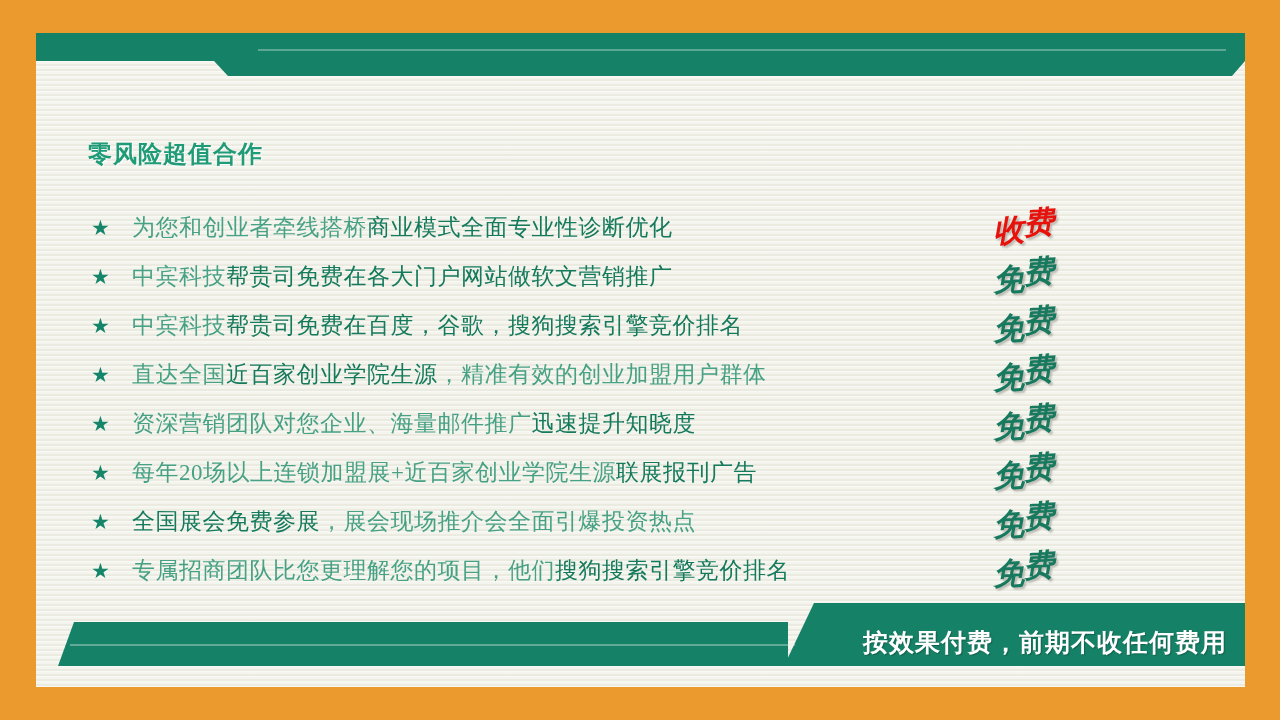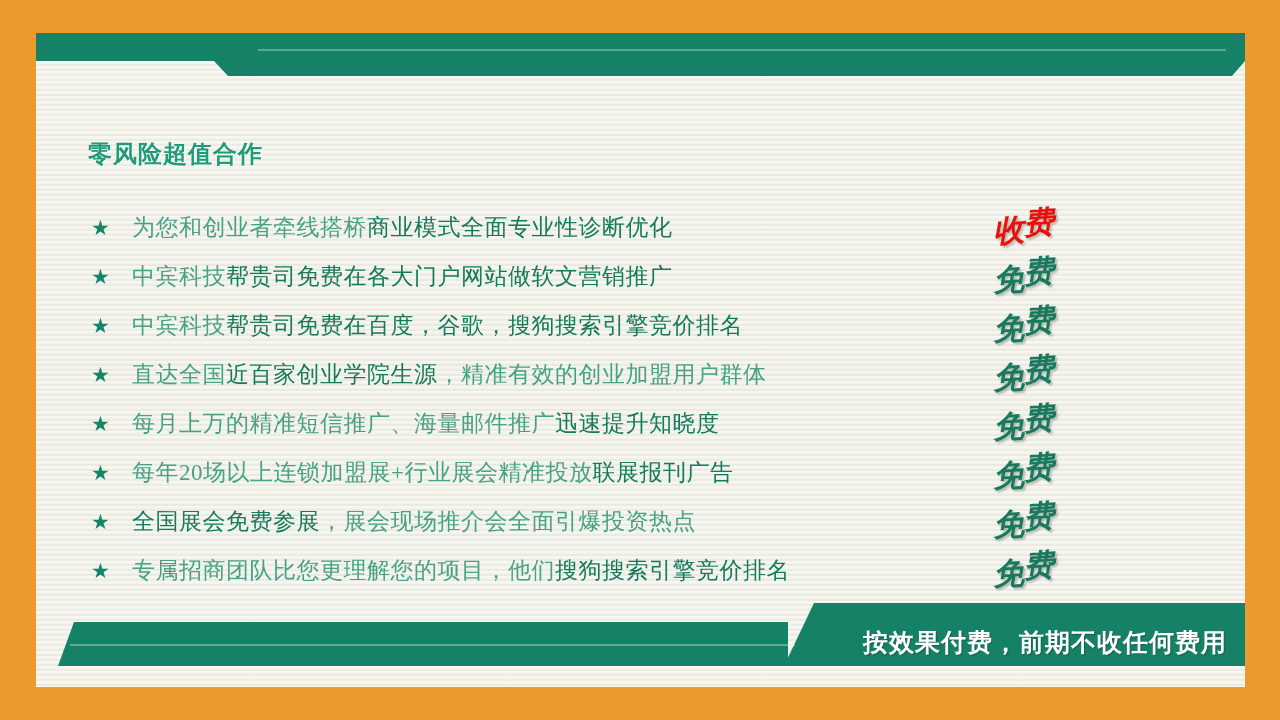--- a/index.html
+++ b/index.html
@@ -223,26 +223,26 @@
           <span class="bullet-text"><span class="lead">中宾科技</span><span class="strong">帮贵司免费在百度，谷歌，搜狗搜索引擎竞价排名</span><span class="lead"></span></span>
           <span class="price-cell price-free"><span class="c1">免</span><span class="c2">费</span></span>
         </div>
         <div class="bullet-row">
           <span class="bullet-star">★</span>
           <span class="bullet-text"><span class="lead">直达全国</span><span class="strong">近百家创业学院生源</span><span class="lead">，精准有效的创业加盟用户群体</span></span>
           <span class="price-cell price-free"><span class="c1">免</span><span class="c2">费</span></span>
         </div>
         <div class="bullet-row">
           <span class="bullet-star">★</span>
-          <span class="bullet-text"><span class="lead">每月上万的精准短信推广、海量邮件推广</span><span class="strong">迅速提升知晓度</span><span class="lead"></span></span>
-          <span class="price-cell price-free"><span class="c1">免</span><span class="c2">费</span></span>
-        </div>
-        <div class="bullet-row">
-          <span class="bullet-star">★</span>
-          <span class="bullet-text"><span class="lead">每年20场以上连锁加盟展+行业展会精准投放</span><span class="strong">联展报刊广告</span><span class="lead"></span></span>
+          <span class="bullet-text"><span class="lead">资深营销团队对您企业、海量邮件推广</span><span class="strong">迅速提升知晓度</span><span class="lead"></span></span>
+          <span class="price-cell price-free"><span class="c1">免</span><span class="c2">费</span></span>
+        </div>
+        <div class="bullet-row">
+          <span class="bullet-star">★</span>
+          <span class="bullet-text"><span class="lead">每年20场以上连锁加盟展+近百家创业学院生源</span><span class="strong">联展报刊广告</span><span class="lead"></span></span>
           <span class="price-cell price-free"><span class="c1">免</span><span class="c2">费</span></span>
         </div>
         <div class="bullet-row">
           <span class="bullet-star">★</span>
           <span class="bullet-text"><span class="lead"></span><span class="strong">全国展会免费参展</span><span class="lead">，展会现场推介会全面引爆投资热点</span></span>
           <span class="price-cell price-free"><span class="c1">免</span><span class="c2">费</span></span>
         </div>
         <div class="bullet-row">
           <span class="bullet-star">★</span>
           <span class="bullet-text"><span class="lead">专属招商团队比您更理解您的项目，他们</span><span class="strong">搜狗搜索引擎竞价排名</span><span class="lead"></span></span>

